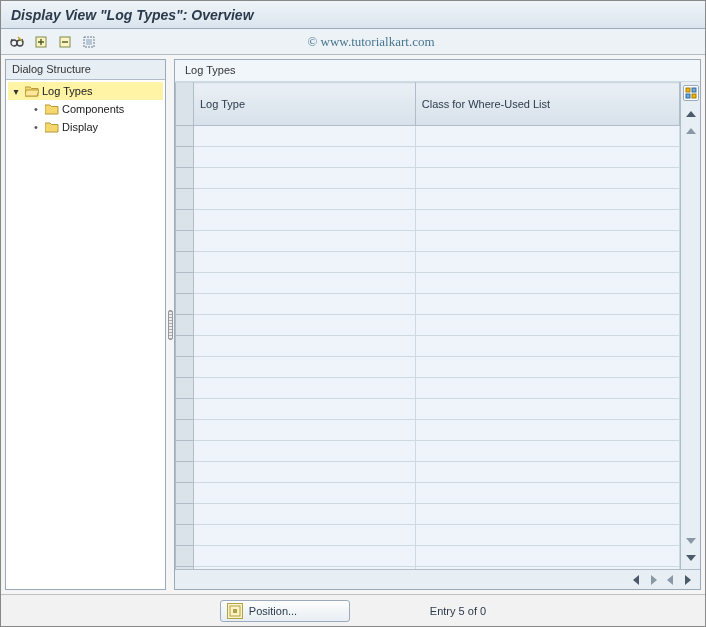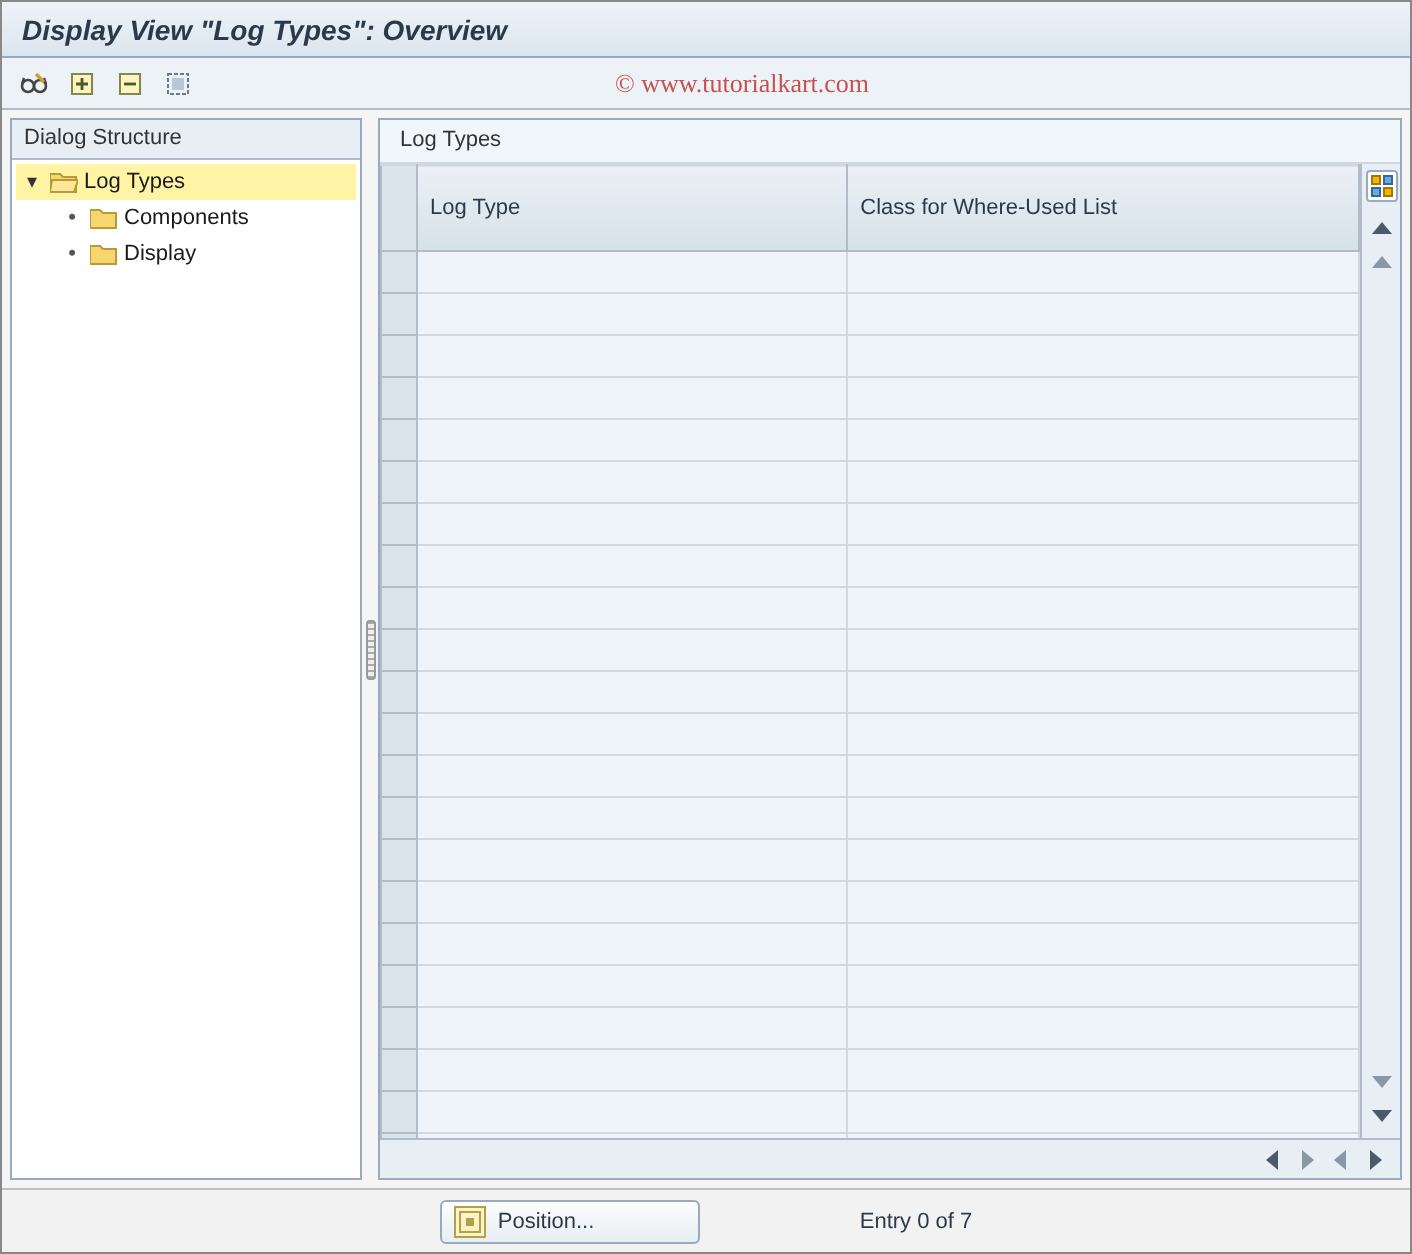--- a/index.html
+++ b/index.html
@@ -38,36 +38,36 @@
   }
   .tb-btn {
     width: 20px; height: 20px;
     display: inline-flex; align-items: center; justify-content: center;
     border-radius: 3px;
   }
   .watermark {
     flex: 1;
     text-align: center;
     font-size: 13px;
-    color: #b91c1c;
+    color: #0c4a6e;
     font-family: Georgia, serif;
     opacity: 0.75;
     pointer-events: none;
     margin-left: -60px;
   }
   
   .content {
     flex: 1;
     display: flex;
     background: #f5f5f5;
     overflow: hidden;
   }
   
   .tree-panel {
-    width: 176px;
+    width: 161px;
     border: 1px solid #9aaabc;
     margin: 4px 0 4px 4px;
     background: #fff;
     display: flex; flex-direction: column; justify-content: space-between;
   }
   .tree-header {
     height: 20px;
     background: #e7eef4;
     border-bottom: 1px solid #b0bcc7;
     padding: 3px 6px;
@@ -517,16 +517,16 @@
   <div class="bottombar">
     <span class="position-btn">
       <span class="icon-slot">
         <svg width="14" height="14" viewBox="0 0 14 14">
           <rect x="2" y="2" width="10" height="10" fill="#fdf3c4" stroke="#b0a24a"></rect>
           <rect x="5" y="5" width="4" height="4" fill="#b0a24a"></rect>
         </svg>
       </span>
       <span>Position...</span>
     </span>
-    <span class="entry-count">Entry 0 of 7</span>
+    <span class="entry-count">Entry 5 of 0</span>
   </div>
 
 </div>
 
 </body></html>

